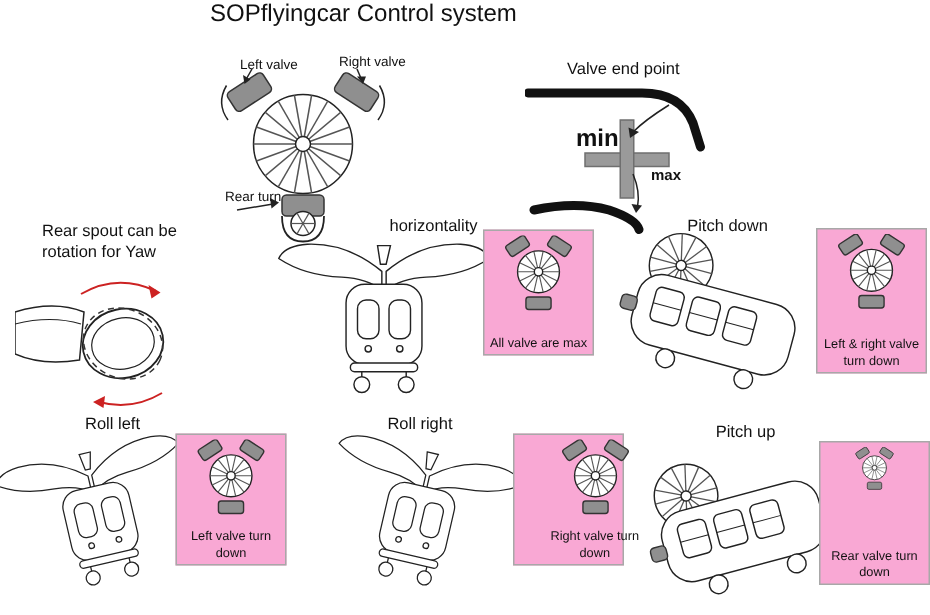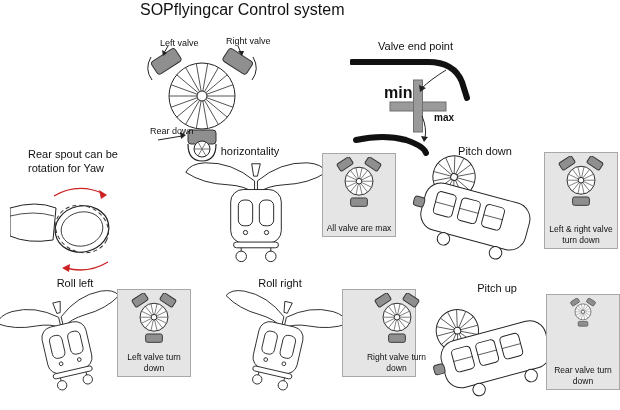--- a/index.html
+++ b/index.html
@@ -5,21 +5,21 @@
   html,body{margin:0;padding:0;background:#fff;}
   .canvas{position:relative;width:620px;height:410px;background:#ffffff;overflow:hidden;
           font-family:"Liberation Sans",sans-serif;color:#111;}
   .abs{position:absolute;}
   .title{position:absolute;left:140px;top:1px;width:350px;text-align:left;
          font-size:16px;font-weight:400;}
   .lbl{position:absolute;font-size:11px;white-space:nowrap;}
   .sm{font-size:9px;}
   .center{text-align:center;}
   .note{position:absolute;font-size:11px;line-height:1.25;margin-left:16px;}
-  .vbox{position:absolute;border:1px solid #a8a8a8;background:#e5e5e5;
+  .vbox{position:absolute;border:1px solid #a8a8a8;background:#f9a8d4;
         display:flex;flex-direction:column;align-items:center;justify-content:space-between;
         padding:3px 1px 2px 1px;box-sizing:border-box;}
   .cap{font-size:8.5px;text-align:center;line-height:1.3;width:70px;}
   svg{display:block;}
   .ink{stroke:#222;fill:none;}
   .rot-rl{transform:rotate(-13deg);}
   .rot-rr{transform:rotate(13deg);}
   .rot-pd{transform:rotate(15deg);}
   .rot-pu{transform:rotate(-15deg);}
 </style>
@@ -73,21 +73,21 @@
         </g>
       <path class="ink" d="M46,2 L42,9" stroke-width="1"></path>
         <polygon points="41,12 40,6 45,9" fill="#222"></polygon>
       <path class="ink" d="M116,2 L119,9" stroke-width="1"></path>
         <polygon points="120,12 116,7 122,7" fill="#222"></polygon>
       <path class="ink" d="M36,96 L60,92" stroke-width="1"></path>
         <polygon points="64,91 58,88 59,95" fill="#222"></polygon>
     </svg>
     <div class="lbl sm" style="left:38px;top:6px;">Left valve</div>
     <div class="lbl sm" style="left:104px;top:4px;">Right valve</div>
-    <div class="lbl sm" style="left:28px;top:94px;">Rear down</div>
+    <div class="lbl sm" style="left:28px;top:94px;">Rear turn</div>
   </div>
 
   <div class="abs" style="left:350px;top:40px;width:140px;height:118px;">
     <div class="lbl" style="left:28px;top:0;">Valve end point</div>
     <svg class="abs" style="left:0;top:14px;" width="140" height="102" viewBox="0 0 140 102">
       <path d="M2,8 L78,8 Q104,8 112,28 L117,44" stroke="#111" stroke-width="6" fill="none" stroke-linecap="round"></path>
       <path d="M6,86 Q34,80 56,86 Q74,92 76,99" stroke="#111" stroke-width="6" fill="none" stroke-linecap="round"></path>
       <g fill="#9a9a9a" stroke="#6f6f6f">
         <rect x="40" y="48" width="56" height="9"></rect>
         <rect x="63.5" y="26" width="9" height="52"></rect>
@@ -107,21 +107,21 @@
     <path class="ink" d="M0,34 Q24,28 44,34" stroke-width="0.8"></path>
     <ellipse cx="72" cy="47" rx="27" ry="23" transform="rotate(-12 72 47)" fill="#fff" stroke="#222" stroke-width="1.2"></ellipse>
     <ellipse cx="72" cy="47" rx="21" ry="17" transform="rotate(-12 72 47)" fill="none" stroke="#222" stroke-width="0.8"></ellipse>
     <ellipse cx="72" cy="47" rx="27" ry="23" transform="rotate(24 72 47)" fill="none" stroke="#333" stroke-width="1" stroke-dasharray="4 3"></ellipse>
     <path d="M44,14 Q68,0 94,12" stroke="#cc2222" stroke-width="1.3" fill="none"></path>
     <polygon points="97,13 89,8 91,17" fill="#cc2222"></polygon>
     <path d="M98,80 Q78,92 56,86" stroke="#cc2222" stroke-width="1.3" fill="none"></path>
     <polygon points="52,86 60,82 59,90" fill="#cc2222"></polygon>
   </svg>
 
-  <div class="lbl center" style="left:190px;top:145px;width:120px;">horizontality</div>
+  <div class="lbl center" style="left:190px;top:145px;width:120px;padding-left:39px;">horizontality</div>
   <div class="abs" style="left:182px;top:158px;">
     <svg width="148" height="107" viewBox="0 0 155 112">
       <path d="M73,6 L82,6 L79,19 L75,19 Z" fill="#fff" stroke="#222"></path>
       <path d="M76,24 Q52,4 24,5 Q8,6 4,15 Q22,27 48,28 Q66,29 76,37 Z" fill="#fff" stroke="#222" stroke-linejoin="round"></path>
       <path d="M79,24 Q103,4 131,5 Q147,6 151,15 Q133,27 107,28 Q89,29 79,37 Z" fill="#fff" stroke="#222" stroke-linejoin="round"></path>
       <rect x="51" y="33" width="53" height="56" rx="13" fill="#fff" stroke="#222"></rect>
       <rect x="59" y="44" width="15" height="27" rx="6" fill="#fff" stroke="#222"></rect>
       <rect x="81" y="44" width="15" height="27" rx="6" fill="#fff" stroke="#222"></rect>
       <circle cx="66.5" cy="78" r="2.2" fill="none" stroke="#222"></circle>
       <circle cx="88.5" cy="78" r="2.2" fill="none" stroke="#222"></circle>

